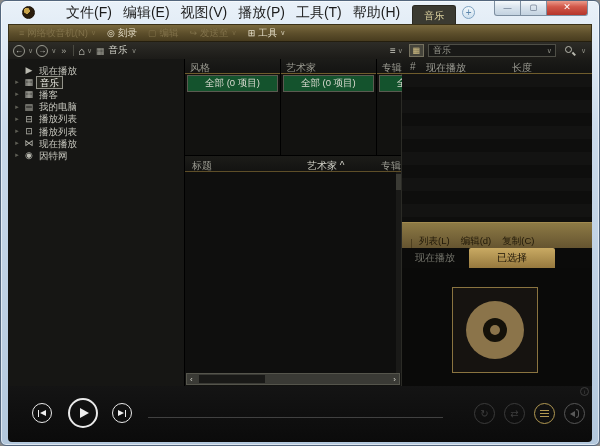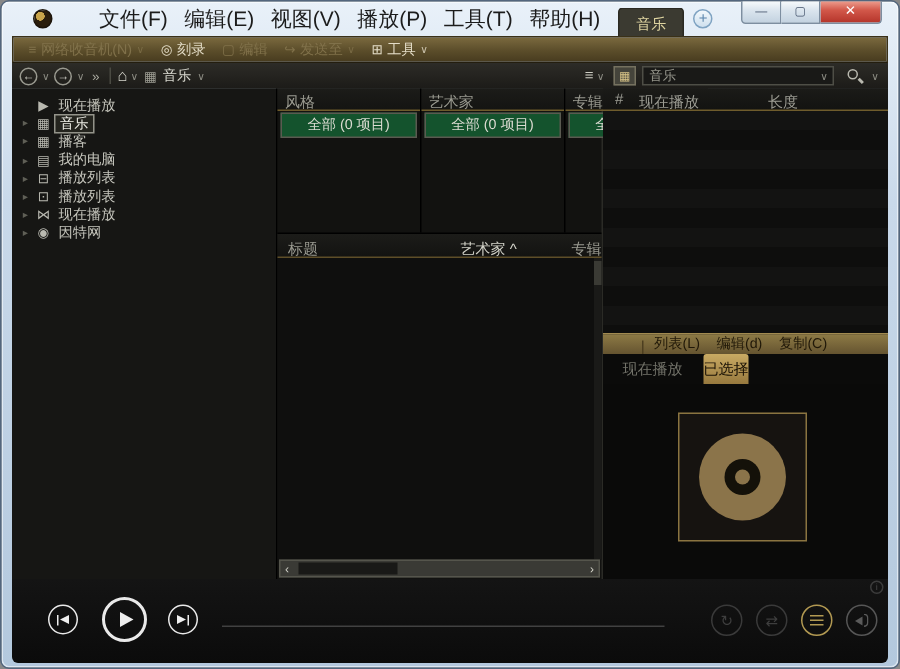--- a/index.html
+++ b/index.html
@@ -103,29 +103,29 @@
   .hthumb { position:absolute; left:12px; top:1px; width:66px; height:8px; background:#191917; }
 
   .rightpanel { width:190px; display:flex; flex-direction:column; background:#0d0d0c; }
   .np-head { height:15px; display:flex; font-size:10px; color:#9c9c93;
     border-bottom:1px solid #6f5c2c; background:linear-gradient(#1b1b18,#131311); }
   .np-c0 { width:22px; padding:2px 0 0 8px; }
   .np-c1 { width:86px; padding:2px 0 0 2px; }
   .np-c2 { flex:1; padding:2px 0 0 2px; }
   .np-body { height:148px;
     background:repeating-linear-gradient(180deg,#131312 0 13px,#0e0e0d 13px 26px); }
-  .np-menubar { height:14px; background:linear-gradient(#8d7a45,#655430);
+  .np-menubar { height:26px; background:linear-gradient(#8d7a45,#655430);
     border-top:1px solid #a18a50; display:flex; align-items:flex-end; gap:11px;
-    padding-left:26px; font-size:9.5px; color:#201808; }
+    padding-left:9px; font-size:9.5px; color:#201808; }
   .np-grip { width:1px; height:9px; background:#4d3f20; margin-right:-4px; }
   .np-tabs { height:20px; background:#0b0b0a; display:flex; align-items:flex-end;
     gap:6px; padding-left:5px; font-size:10px; }
   .np-tab { color:#73736a; padding:3px 8px; }
   .np-tab.active { background:linear-gradient(#c9aa63,#97793e); color:#191105;
-    border-radius:2px 2px 0 0; padding:3px 0; }
+    border-radius:2px 2px 0 0; padding:3px 28px; }
   .art-area { flex:1; background:#0a0a09; position:relative; }
   .art-frame { position:absolute; left:50px; top:19px; width:86px; height:86px;
     border:1px solid #8a7440; background:#161310; display:flex;
     align-items:center; justify-content:center; }
   .disc { width:58px; height:58px; border-radius:50%; background:#8b744a;
     display:flex; align-items:center; justify-content:center; }
   .disc-ring { width:24px; height:24px; border-radius:50%; background:#141109;
     display:flex; align-items:center; justify-content:center; }
   .disc-hole { width:10px; height:10px; border-radius:50%; background:#8b744a; }
 

